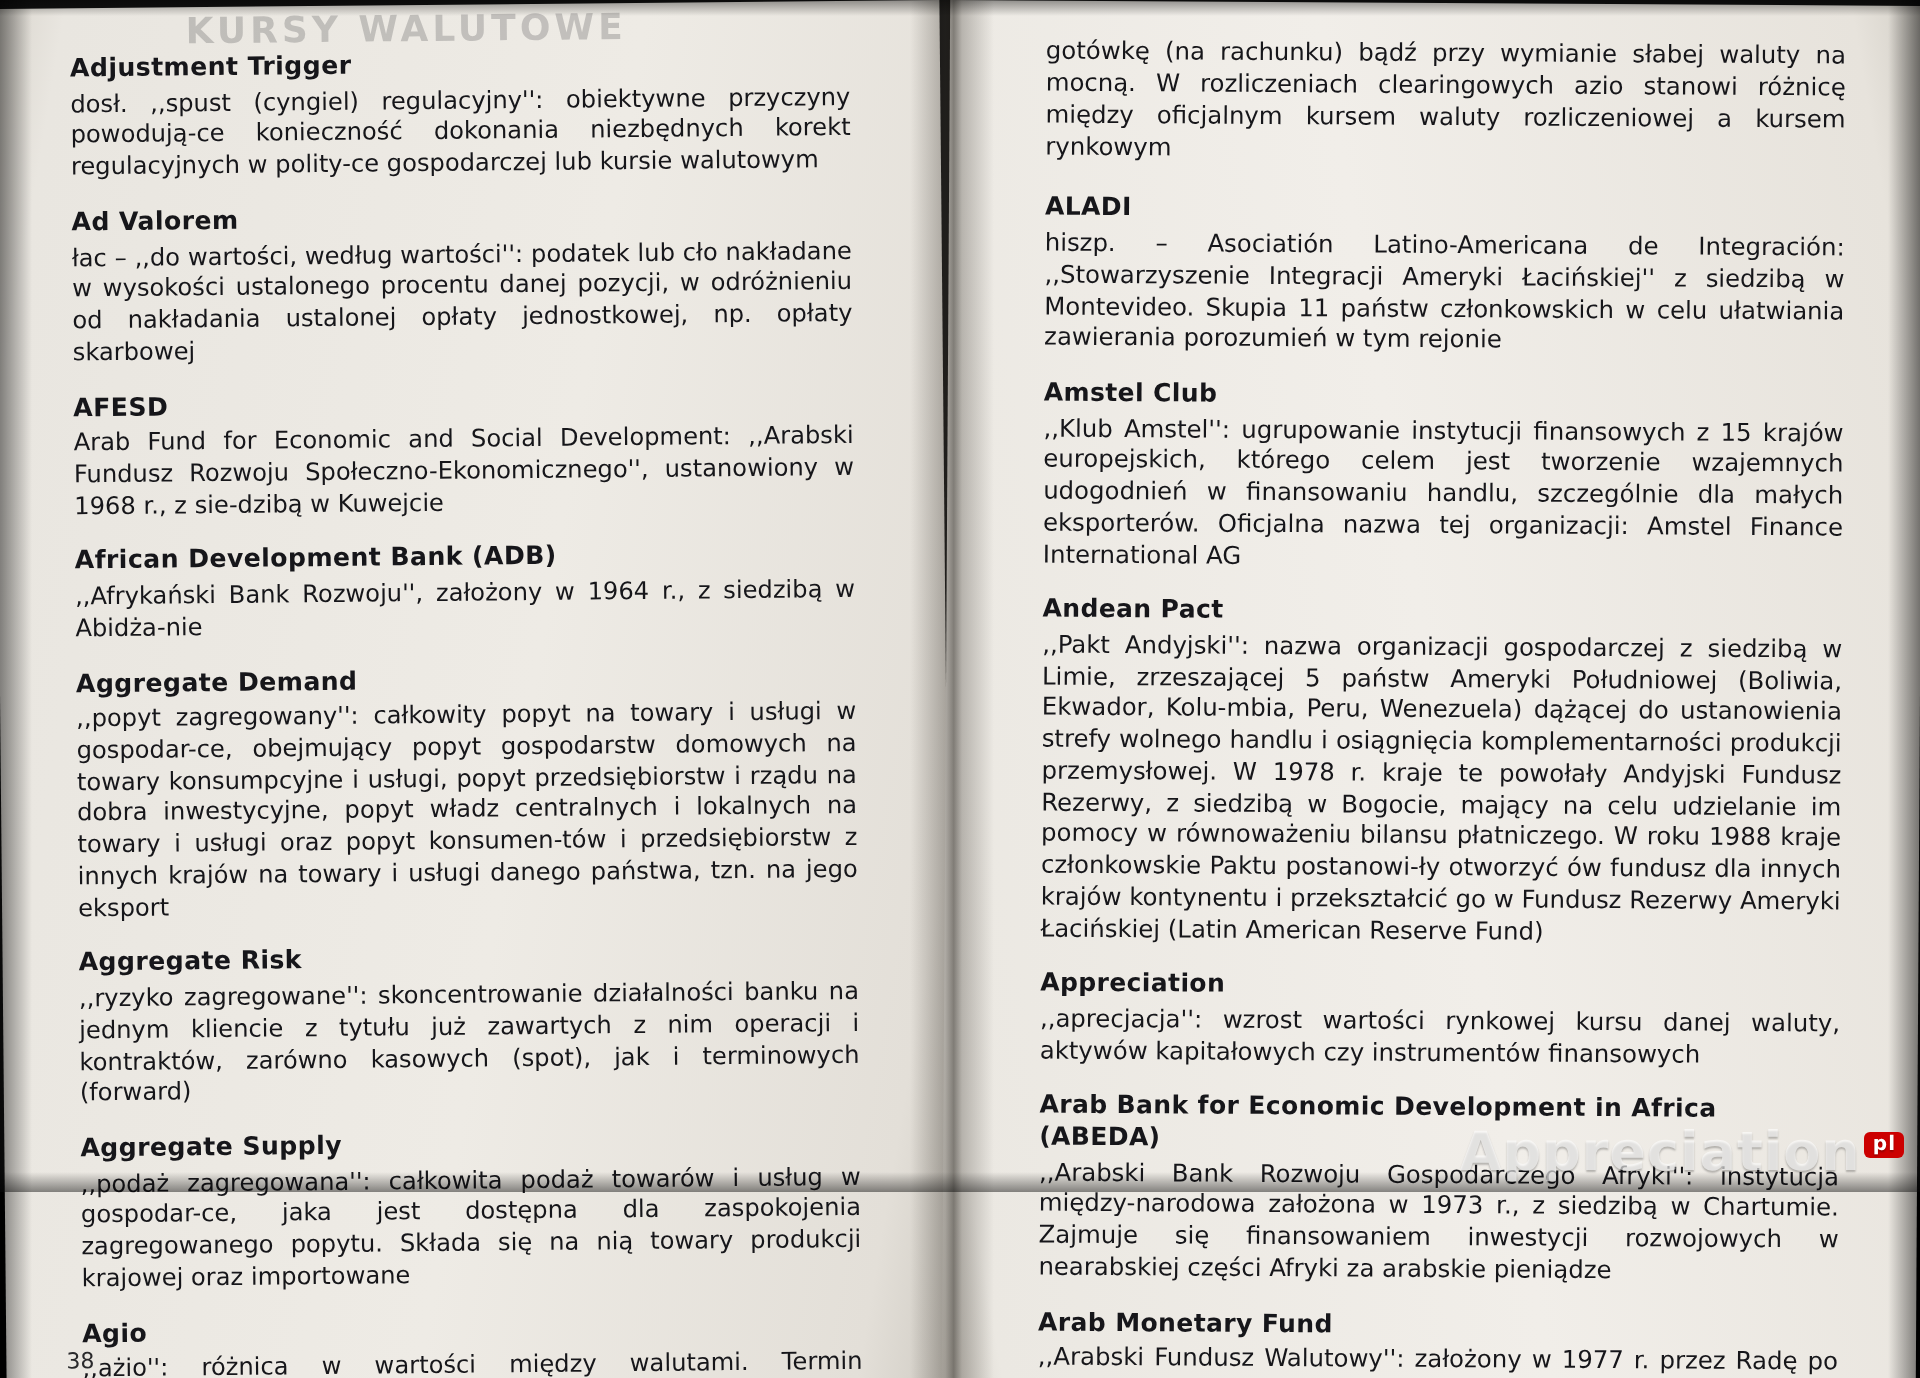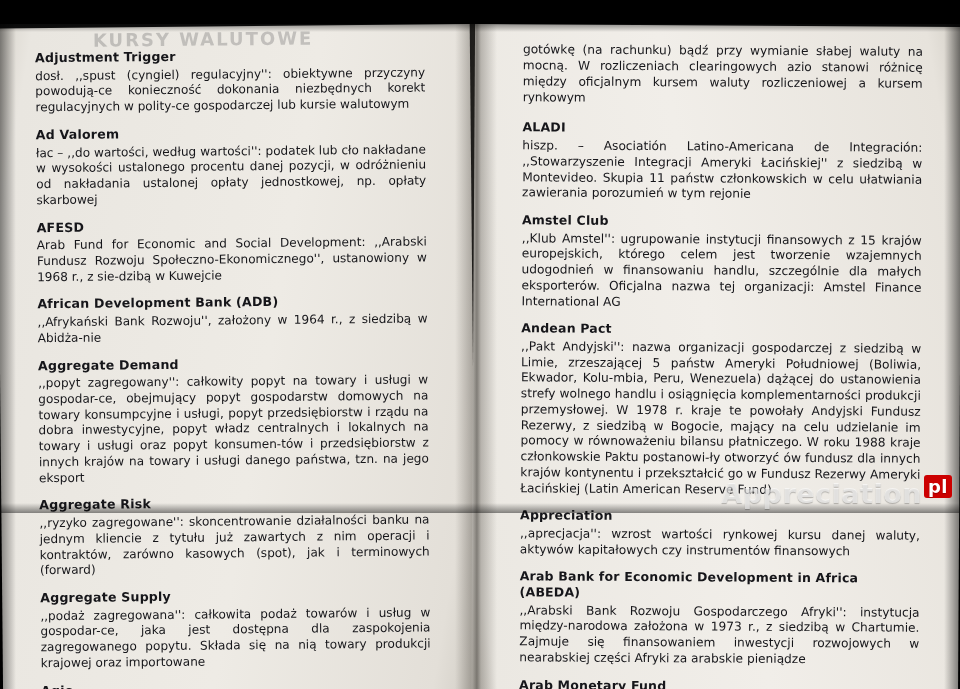--- a/index.html
+++ b/index.html
@@ -9,23 +9,22 @@
   }
   body {
     width: 960px;
     height: 689px;
     overflow: hidden;
     font-family: "DejaVu Sans", sans-serif;
   }
   #page {
     position: relative;
     width: 960px;
-    height: 489px;
+    height: 596px;
     background: #111;
-    margin-top: 24px;
   }
   .page-half {
     position: absolute;
     top: 0;
     height: 689px;
     background: #e8e5df;
   }
   #left-page {
     left: 0;
     width: 473px;
@@ -112,21 +111,21 @@
     font-weight: bold;
     color: rgba(255,255,255,0.62);
     letter-spacing: 0.5px;
     text-shadow: 0 1px 1px rgba(0,0,0,0.25);
     font-family: "DejaVu Sans", sans-serif;
   }
   .watermark .pl-badge {
     display: inline-block;
     background: #cc0000;
     color: #fff;
-    font-size: 18px;
+    font-size: 10px;
     padding: 1px 4px;
     border-radius: 3px;
     vertical-align: super;
     margin-left: 2px;
   }
   .edge-shadow-left {
     position: absolute;
     top: 0; left: 0; width: 16px; height: 689px;
     background: linear-gradient(90deg, rgba(0,0,0,0.45), rgba(0,0,0,0));
     pointer-events: none;

